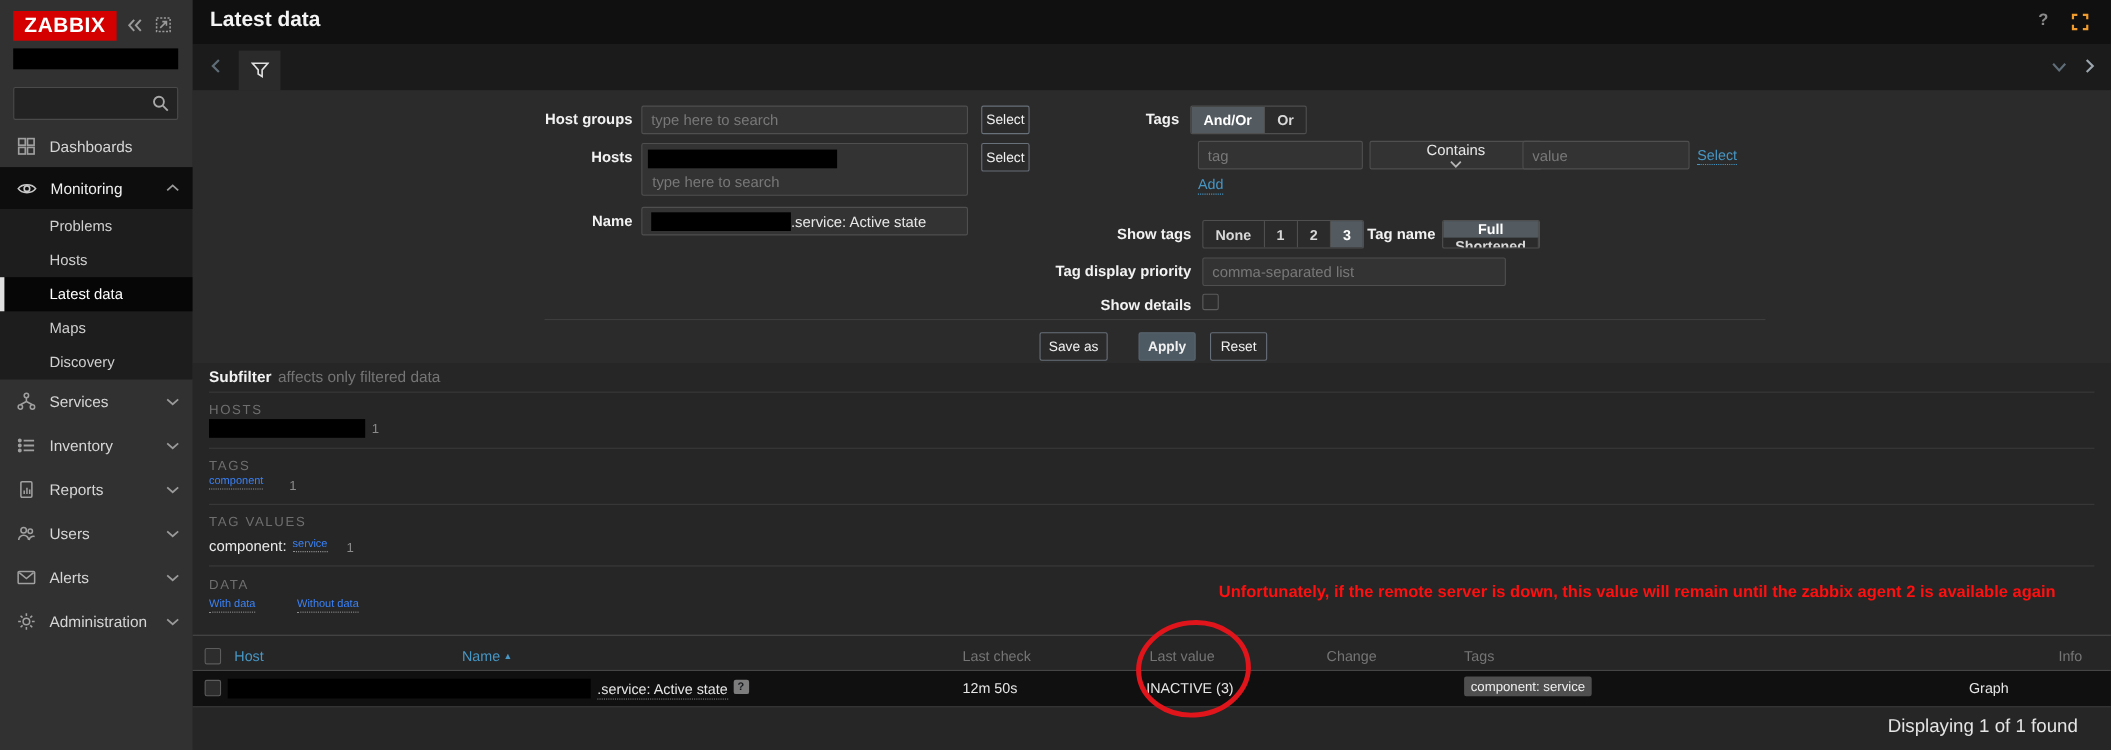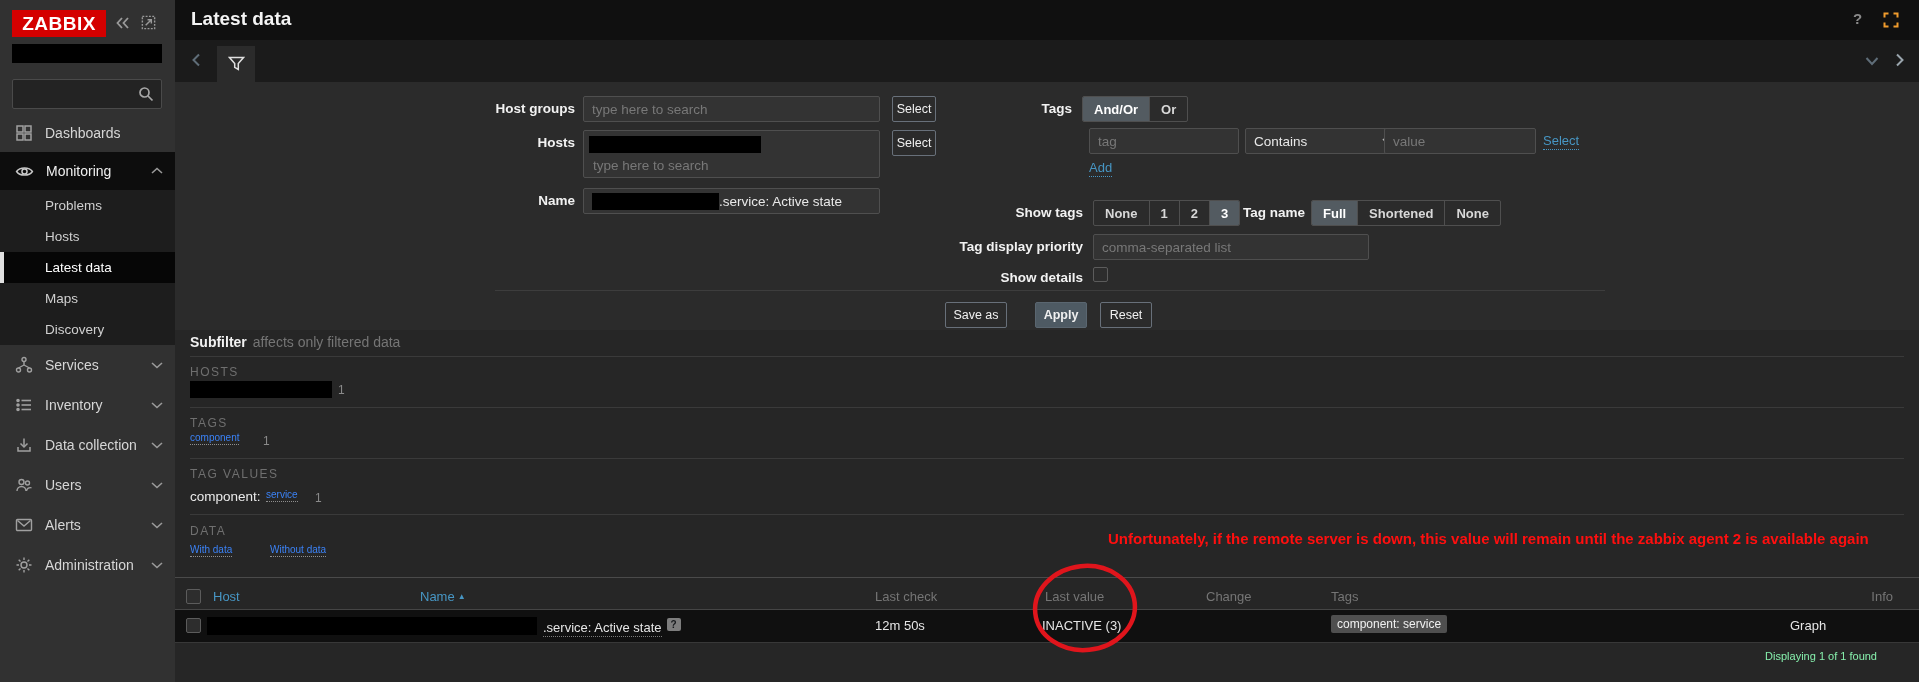--- a/index.html
+++ b/index.html
@@ -65,21 +65,21 @@
   .thead{position:absolute;left:0;top:584px;width:1744px;height:26px;background:#262626;}
   .thead .hc{position:absolute;top:5px;font-size:13px;color:#757575;white-space:nowrap;}
   .thead .hc.link{color:#4796c4;cursor:pointer;}
   .sortarrow{font-size:8px;color:#4796c4;margin-left:3px;vertical-align:2px;}
   .trow{position:absolute;left:0;top:610px;width:1744px;height:32px;background:#101010;}
   .trow .tc{position:absolute;top:8px;font-size:13px;color:#e6e6e6;white-space:nowrap;}
   .itemname{border-bottom:1px dotted #7a7a7a;padding-bottom:1px;cursor:pointer;}
   .hintbadge{display:inline-block;background:#7d7d7d;color:#16191c;font-size:10px;font-weight:bold;padding:1px 4px;border-radius:2px;margin-left:5px;vertical-align:4px;cursor:pointer;}
   .tagchip{background:#4f4f4f;color:#f0f0f0;font-size:12px;padding:2px 6px;border-radius:2px;}
   .tline{position:absolute;left:0;width:1744px;height:1px;}
-  .footer-count{position:absolute;right:42px;top:650px;font-size:11px;color:#86efac;}
+  .footer-count{position:absolute;right:30px;top:650px;font-size:17px;color:#e5e5e5;}
   .circle-annot{position:absolute;left:855px;top:561px;pointer-events:none;}
 </style>
 </head>
 <body>
 
 <aside class="sidebar">
   <div class="logo">ZABBIX</div>
   <span class="side-ico" style="left:114px;top:14px;">
     <svg width="18" height="18" viewBox="0 0 18 18" fill="none" stroke="#9a9a9a" stroke-width="1.8">
         <polyline points="8,4 3.5,9 8,14"></polyline>
@@ -177,27 +177,28 @@
         </span>
       <span class="lbl">Inventory</span>
       <span class="chev">
           <svg width="12" height="8" viewBox="0 0 12 8" fill="none" stroke="#9a9a9a" stroke-width="1.6">
             <polyline points="1,2 6,6.5 11,2"></polyline>
           </svg>
         </span>
     </div>
     <div class="nav-item" style="height:40px;">
       <span>
-          <svg width="18" height="18" viewBox="0 0 18 18" fill="none" stroke="#a0a0a0" stroke-width="1.5">
-            <path d="M3,11 v4 h12 v-4"></path>
-            <line x1="9" y1="2.5" x2="9" y2="10.5"></line>
-            <polyline points="5.5,7.5 9,11 12.5,7.5"></polyline>
-          </svg>
-        </span>
-      <span class="lbl">Data collection</span>
+          <svg width="18" height="18" viewBox="0 0 18 18" fill="none" stroke="#a0a0a0" stroke-width="1.4">
+            <rect x="4" y="2" width="10" height="14" rx="1"></rect>
+            <line x1="7" y1="13" x2="7" y2="10"></line>
+            <line x1="9.5" y1="13" x2="9.5" y2="7.5"></line>
+            <line x1="12" y1="13" x2="12" y2="9"></line>
+          </svg>
+        </span>
+      <span class="lbl">Reports</span>
       <span class="chev">
           <svg width="12" height="8" viewBox="0 0 12 8" fill="none" stroke="#9a9a9a" stroke-width="1.6">
             <polyline points="1,2 6,6.5 11,2"></polyline>
           </svg>
         </span>
     </div>
     <div class="nav-item" style="height:40px;">
       <span>
           <svg width="18" height="18" viewBox="0 0 18 18" fill="none" stroke="#a0a0a0" stroke-width="1.4">
             <circle cx="6.5" cy="6" r="2.5"></circle>
@@ -299,41 +300,41 @@
     <span class="val">.service: Active state</span>
   </div>
 
   <div class="flabel" style="left:747px;top:101px;width:150px;">Tags</div>
   <div class="seg" style="left:907px;top:96px;">
     <span class="sel">And/Or</span>
     <span>Or</span>
   </div>
 
   <input class="inp" style="left: 914px; top: 128px; width: 150px;" placeholder="tag">
-  <div class="selbox" style="left:1070px;top:128px;width:157px;">
+  <div class="selbox" style="left:1070px;top:128px;width:157px;flex-direction:column;">
     <span>Contains</span>
     <span>
         <svg width="11" height="8" viewBox="0 0 11 8" fill="none" stroke="#b5b5b5" stroke-width="1.6">
           <polyline points="1,2 5.5,6.5 10,2"></polyline>
         </svg>
       </span>
   </div>
   <input class="inp" style="left: 1209px; top: 128px; width: 152px;" placeholder="value">
   <span class="bluelink dotted" style="position:absolute;left:1368px;top:133px;">Select</span>
   <span class="bluelink dotted" style="position:absolute;left:914px;top:160px;">Add</span>
 
   <div class="flabel" style="left:758px;top:205px;width:150px;">Show tags</div>
   <div class="seg" style="left:918px;top:200px;">
     <span>None</span>
     <span>1</span>
     <span>2</span>
     <span class="sel">3</span>
   </div>
   <div class="flabel" style="left:1000px;top:205px;width:130px;">Tag name</div>
-  <div class="seg" style="left:1136px;top:200px;">
+  <div class="seg" style="left:1136px;top:200px;flex-direction:column;">
     <span class="sel">Full</span>
     <span>Shortened</span>
     <span>None</span>
   </div>
 
   <div class="flabel" style="left:708px;top:239px;width:200px;">Tag display priority</div>
   <input class="inp" style="left: 918px; top: 234px; width: 276px;" placeholder="comma-separated list">
 
   <div class="flabel" style="left:758px;top:270px;width:150px;">Show details</div>
   <div class="cb" style="left:918px;top:267px;"></div>

